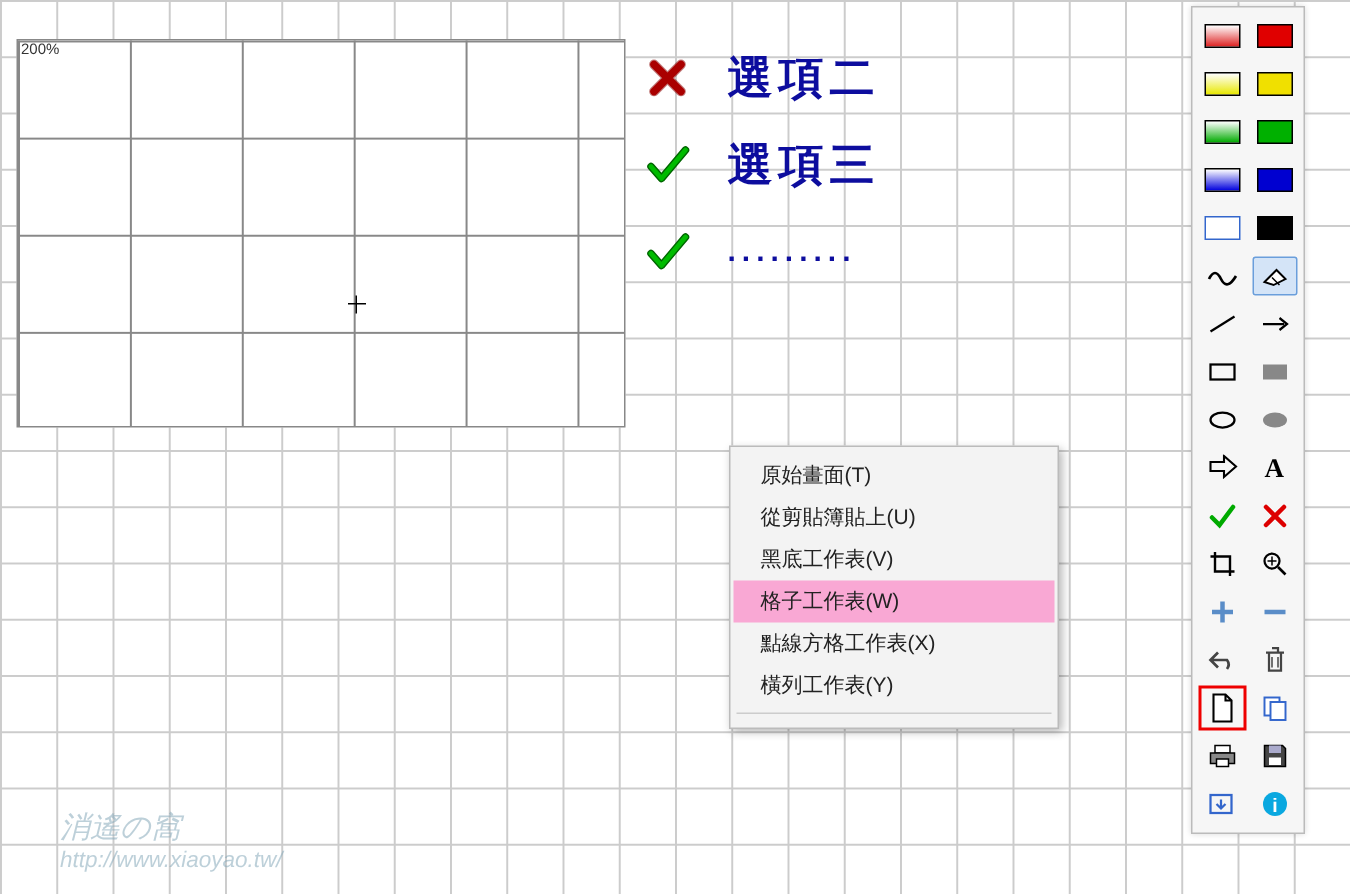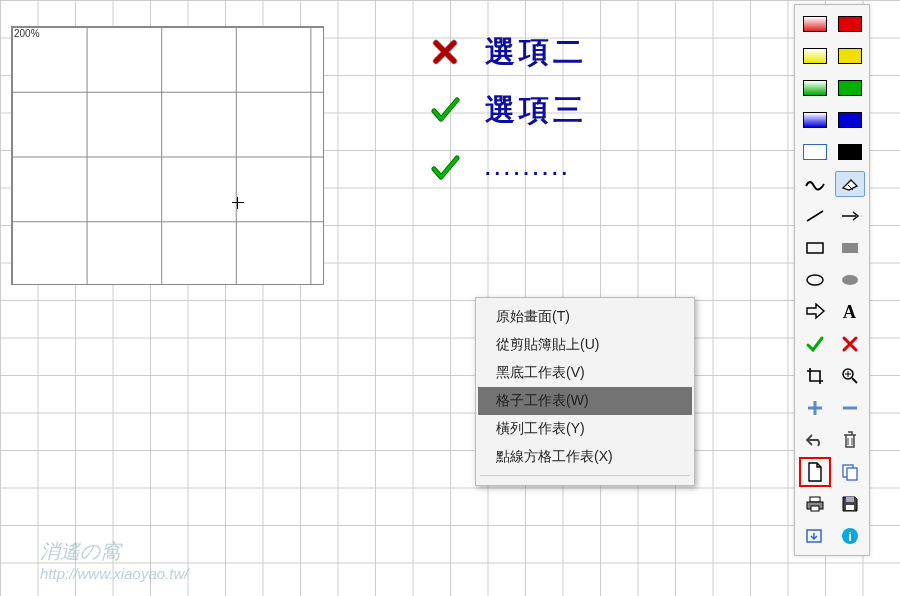--- a/index.html
+++ b/index.html
@@ -1,35 +1,35 @@
 <!DOCTYPE html>
 <html><head>
 <meta charset="utf-8">
 <style>
 * { margin:0; padding:0; box-sizing:border-box; font-family:"Microsoft YaHei","PingFang TC",sans-serif; }
 body { width:900px; height:596px; overflow:hidden; position:relative; background:#fff; }
 .grid-bg { position:absolute; inset:0;
   background-image:linear-gradient(to right,#ccc 1px,transparent 1px),linear-gradient(to bottom,#ccc 1px,transparent 1px);
   background-size:37.5px 37.5px; }
-.worksheet { position:absolute; left:11px; top:26px; width:313px; height:259px; border:1px solid #888; background:#fff;
+.worksheet { position:absolute; left:11px; top:26px; width:406px; height:259px; border:1px solid #888; background:#fff;
   background-image:linear-gradient(to right,#888 1px,transparent 1px),linear-gradient(to bottom,#888 1px,transparent 1px);
   background-size:74.6px 64.75px; }
 .zoom-label { position:absolute; left:2px; top:1px; font-size:10px; color:#333; }
 .crosshair { position:absolute; left:220px; top:170px; width:12px; height:12px; }
 .crosshair::before,.crosshair::after { content:""; position:absolute; background:#000; }
 .crosshair::before { left:5px; top:0; width:1px; height:12px; }
 .crosshair::after { top:5px; left:0; height:1px; width:12px; }
 .options { position:absolute; left:425px; top:32px; }
 .opt-row { display:flex; align-items:center; margin-bottom:18px; height:40px; }
 .mark { width:40px; display:flex; justify-content:center; align-items:center; }
 .opt-text { font-size:30px; font-weight:bold; color:#0d0d9e; font-family:"KaiTi","DFKai-SB",serif; margin-left:20px; letter-spacing:4px; }
 .dots { color:#0d0d9e; font-weight:900; font-size:20px; letter-spacing:4px; margin-left:20px; }
-.ctx-menu { position:absolute; left:475px; top:297px; width:220px; background:#f3f3f3; border:1px solid #bbb; box-shadow:2px 2px 6px rgba(0,0,0,.3); padding:5px 2px; font-size:14px; }
+.ctx-menu { position:absolute; left:486px; top:297px; width:220px; background:#f3f3f3; border:1px solid #bbb; box-shadow:2px 2px 6px rgba(0,0,0,.3); padding:5px 2px; font-size:14px; }
 .ctx-item { padding:5px 18px; display:flex; justify-content:space-between; align-items:center; cursor:default; color:#222; }
-.ctx-item.hover { background:#737373; }
+.ctx-item.hover { background:#f9a8d4; }
 .ctx-sep { border-top:1px solid #ccc; margin:4px 2px; }
 .toolbar { position:absolute; right:30px; top:4px; width:76px; border:1px solid #bbb; background:#f6f6f6; box-shadow:0 0 4px rgba(0,0,0,.15); padding:3px 2px; }
 .trow { display:flex; justify-content:space-around; align-items:center; height:32px; }
 .tool { width:30px; height:26px; display:flex; justify-content:center; align-items:center; cursor:pointer; border:1px solid transparent; border-radius:2px; }
 .tool.active { background:#d4e4f7; border-color:#6a9edb; }
 .sw { width:24px; height:16px; border:1px solid #000; }
 .sw-grad { background:linear-gradient(#fff,#d22); }
 .grad-y { background:linear-gradient(#fff,#e8e800); }
 .grad-g { background:linear-gradient(#fff,#0a0); }
 .grad-b { background:linear-gradient(#fff,#00d); }
@@ -85,24 +85,24 @@
   <div class="ctx-item">
       <span>從剪貼簿貼上(U)</span>
     </div>
   <div class="ctx-item">
       <span>黑底工作表(V)</span>
     </div>
   <div class="ctx-item hover">
       <span>格子工作表(W)</span>
     </div>
   <div class="ctx-item">
+      <span>點線方格工作表(X)</span>
+    </div>
+  <div class="ctx-item">
       <span>橫列工作表(Y)</span>
-    </div>
-  <div class="ctx-item">
-      <span>點線方格工作表(X)</span>
     </div>
   <div class="ctx-sep"></div>
 </div>
 
 <div class="toolbar">
   <div class="trow">
     <div class="tool">
         <div class="sw sw-grad"></div>
       </div>
     <div class="tool">

